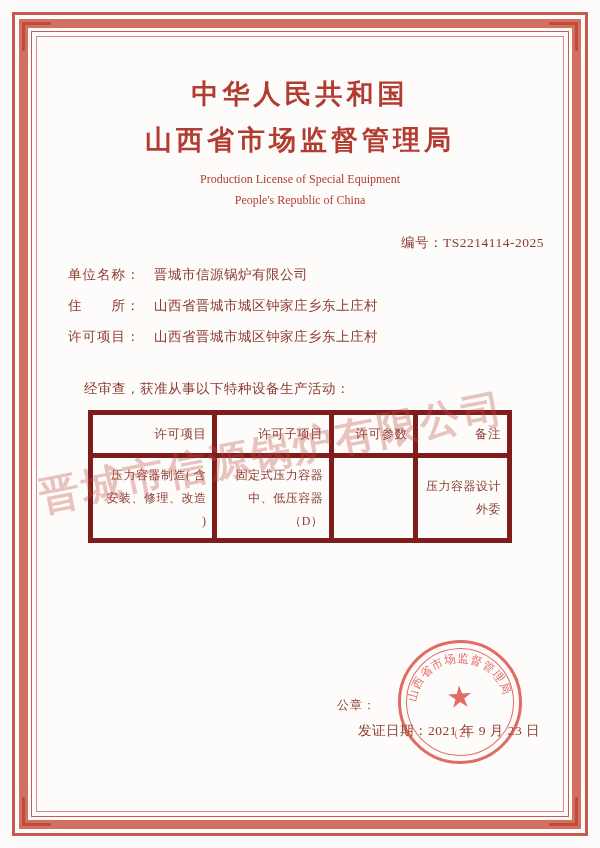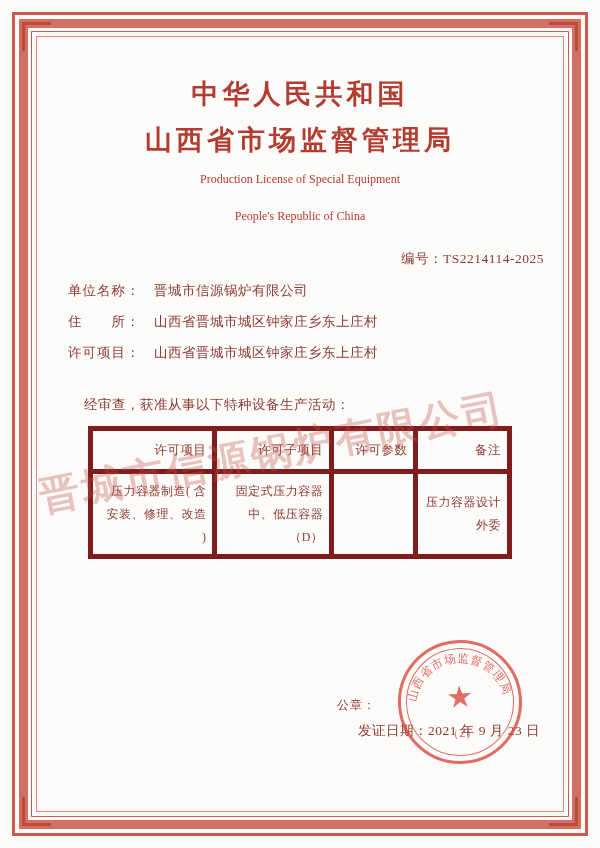--- a/index.html
+++ b/index.html
@@ -106,21 +106,21 @@
     font-size: 27px;
     margin-top: 10px;
   }
   .title-en1, .title-en2 {
     text-align: center;
     font-family: "Liberation Serif", serif;
     color: #b33c31;
     font-size: 12px;
   }
   .title-en1 { margin-top: 14px; }
-  .title-en2 { margin-top: 22px; }
+  .title-en2 { margin-top: 6px; }
 
   .serial {
     text-align: right;
     font-size: 13.5px;
     color: #8c3a30;
     margin-top: 26px;
     padding-right: 6px;
     letter-spacing: 0.5px;
   }
 

